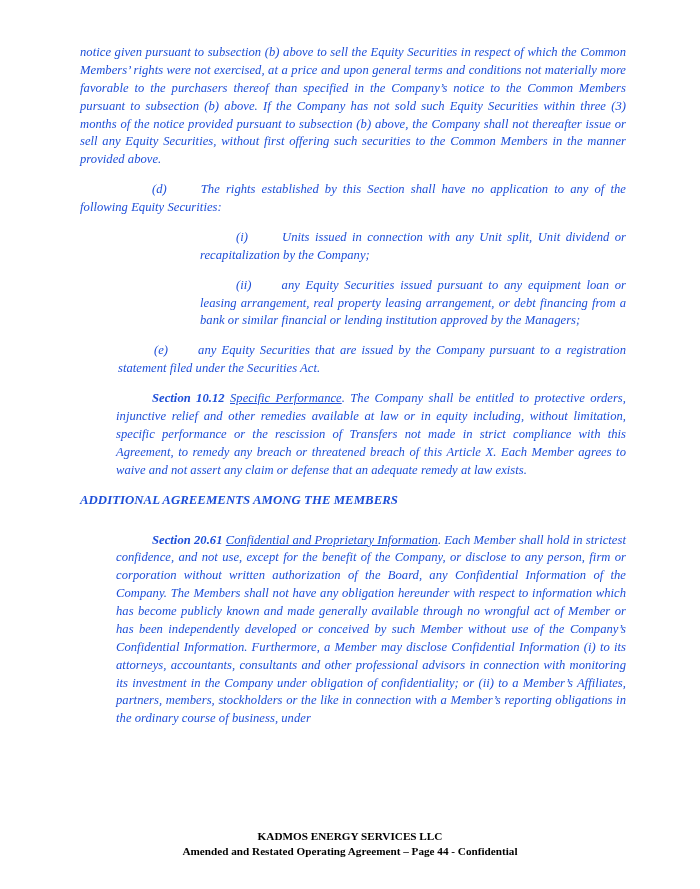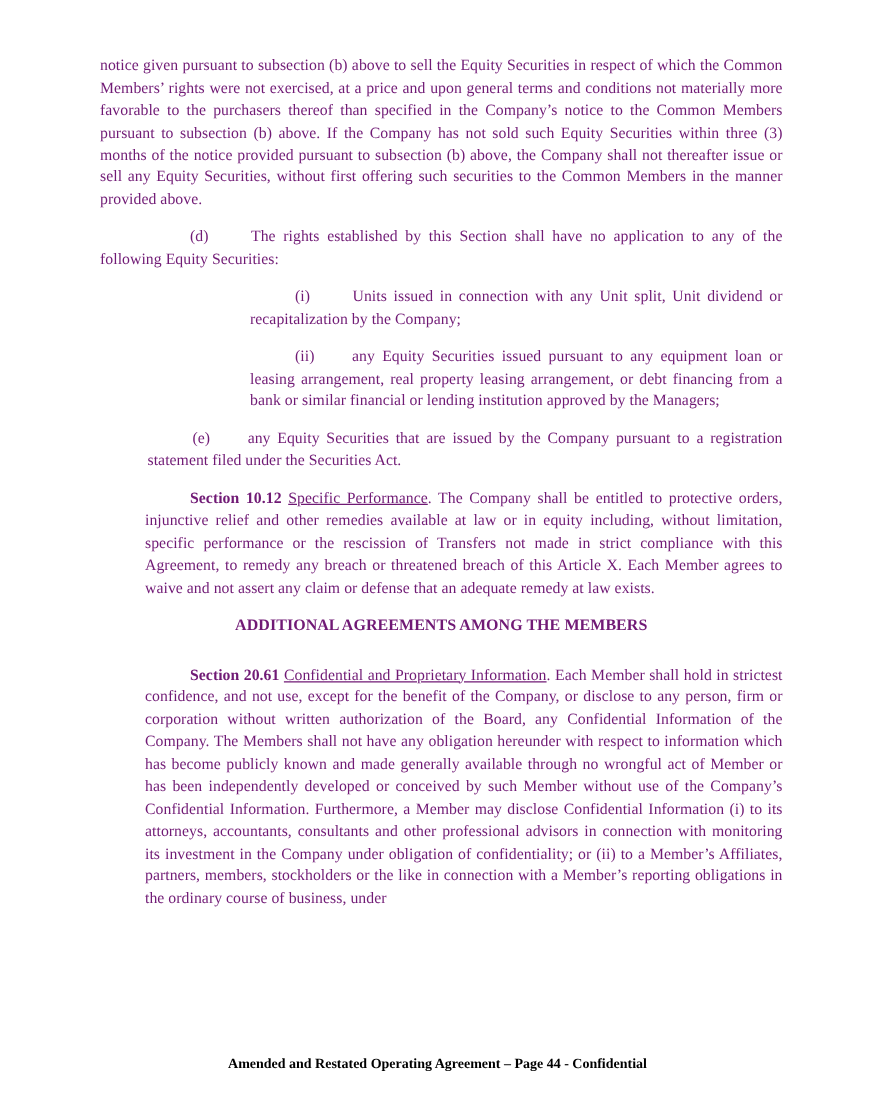--- a/index.html
+++ b/index.html
@@ -15,23 +15,24 @@
     height: 889px;
     background: #ffffff;
     box-sizing: border-box;
     padding: 44px 74px 18px 80px;
     position: relative;
     overflow: hidden;
   }
   .doc-body {
     font-size: 12.6px;
     line-height: 1.42;
-    color: #701a75;
+    color: #1d4ed8;
     text-align: justify;
     letter-spacing: 0.04px;
+    font-style: italic;
   }
   p {
     margin: 0 0 12px 0;
   }
   .indent-1 {
     margin-left: 0;
     text-indent: 0;
   }
   .para-d {
     margin-left: 0;
@@ -55,21 +56,20 @@
   .underline {
     text-decoration: underline;
   }
   .article-head {
     text-align: center;
     font-weight: bold;
     font-size: 12.8px;
     margin: 20px 0 18px 0;
   }
   .article-sub {
-    text-align: center;
     font-weight: bold;
     font-size: 12.8px;
     margin: 0 0 22px 0;
   }
   .footer {
     position: absolute;
     left: 0;
     right: 0;
     bottom: 30px;
     text-align: center;
@@ -115,15 +115,16 @@
     <div class="article-sub">ADDITIONAL AGREEMENTS AMONG THE MEMBERS</div>
 
     <p class="section-para">
       <span class="sec-label">Section 20.61</span>
       <span class="underline">Confidential and Proprietary Information</span><span>.  Each Member shall hold in strictest confidence, and not use, except for the benefit of the Company, or disclose to any person, firm or corporation without written authorization of the Board, any Confidential Information of the Company.  The Members shall not have any obligation hereunder with respect to information which has become publicly known and made generally available through no wrongful act of Member or has been independently developed or conceived by such Member without use of the Company’s Confidential Information.  Furthermore, a Member may disclose Confidential Information (i) to its attorneys, accountants, consultants and other professional advisors in connection with monitoring its investment in the Company under obligation of confidentiality; or (ii) to a Member’s Affiliates, partners, members, stockholders or the like in connection with a Member’s reporting obligations in the ordinary course of business, under</span>
     </p>
 
   </div>
 
   <div class="footer">
+    <div>KADMOS ENERGY SERVICES LLC</div>
     <div>Amended and Restated Operating Agreement – Page 44 - Confidential</div>
   </div>
 </div>
 
 </body></html>

